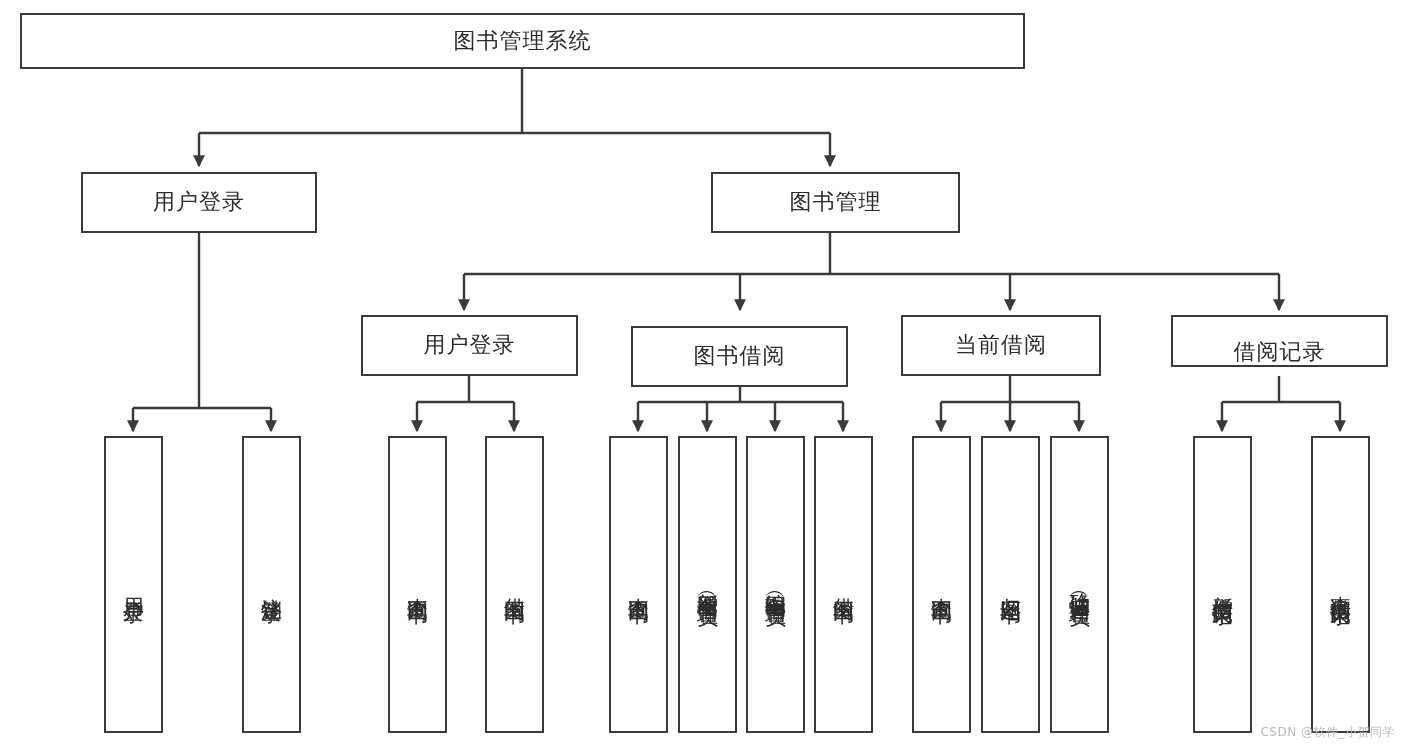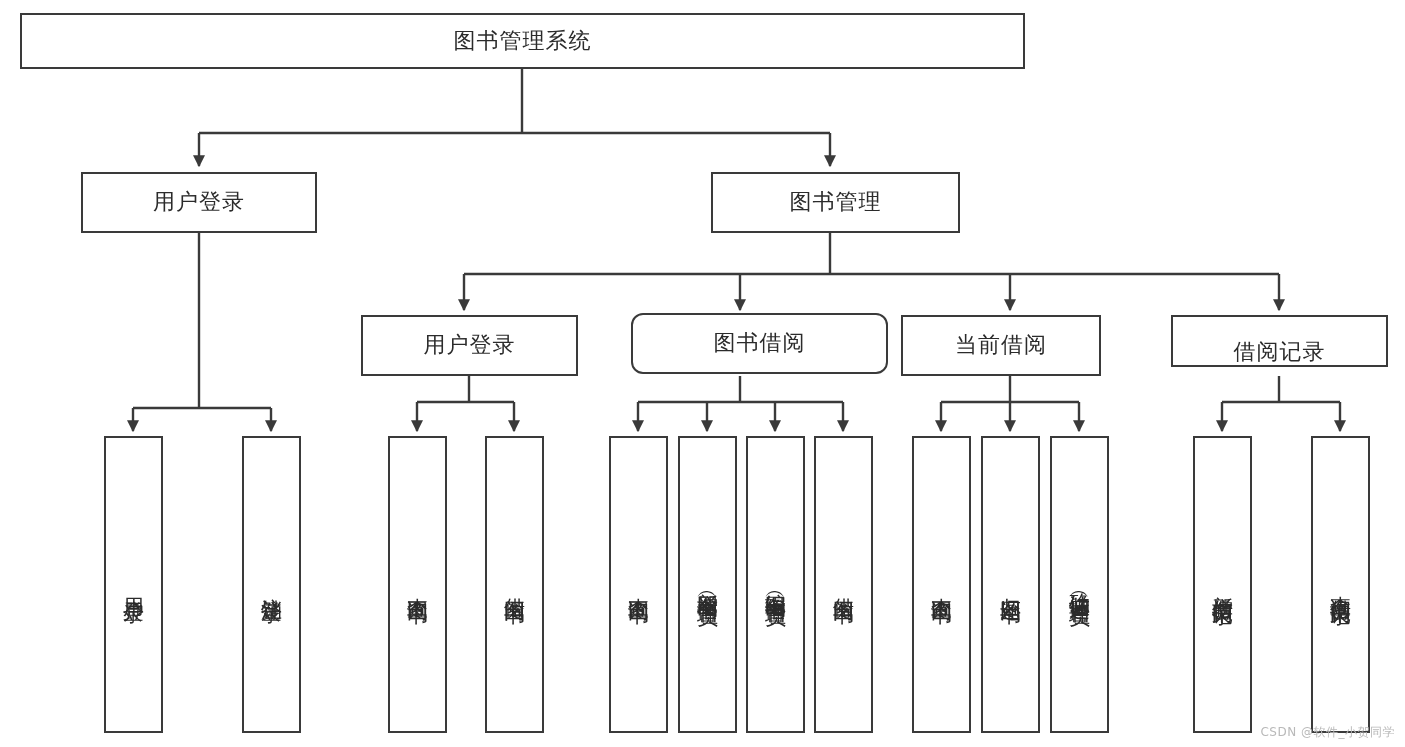--- a/index.html
+++ b/index.html
@@ -127,21 +127,21 @@
   <div class="node horiz" style="left:81px; top:172px; width:236px; height:61px;">
     <span class="label">用户登录</span>
   </div>
   <div class="node horiz" style="left:711px; top:172px; width:249px; height:61px;">
     <span class="label">图书管理</span>
   </div>
 
   <div class="node horiz" style="left:361px; top:315px; width:217px; height:61px;">
     <span class="label">用户登录</span>
   </div>
-  <div class="node horiz" style="left:631px; top:313px; width:257px; height:61px;border-radius:12px;">
+  <div class="node horiz" style="left:631px; top:326px; width:217px; height:61px;">
     <span class="label">图书借阅</span>
   </div>
   <div class="node horiz" style="left:901px; top:315px; width:200px; height:61px;">
     <span class="label">当前借阅</span>
   </div>
   <div class="node horiz" style="left:1171px; top:315px; width:217px; height:52px;align-items:flex-end;">
     <span class="label">借阅记录</span>
   </div>
 
   <div class="node vert" style="left:104px; top:436px; width:59px; height:297px;">

